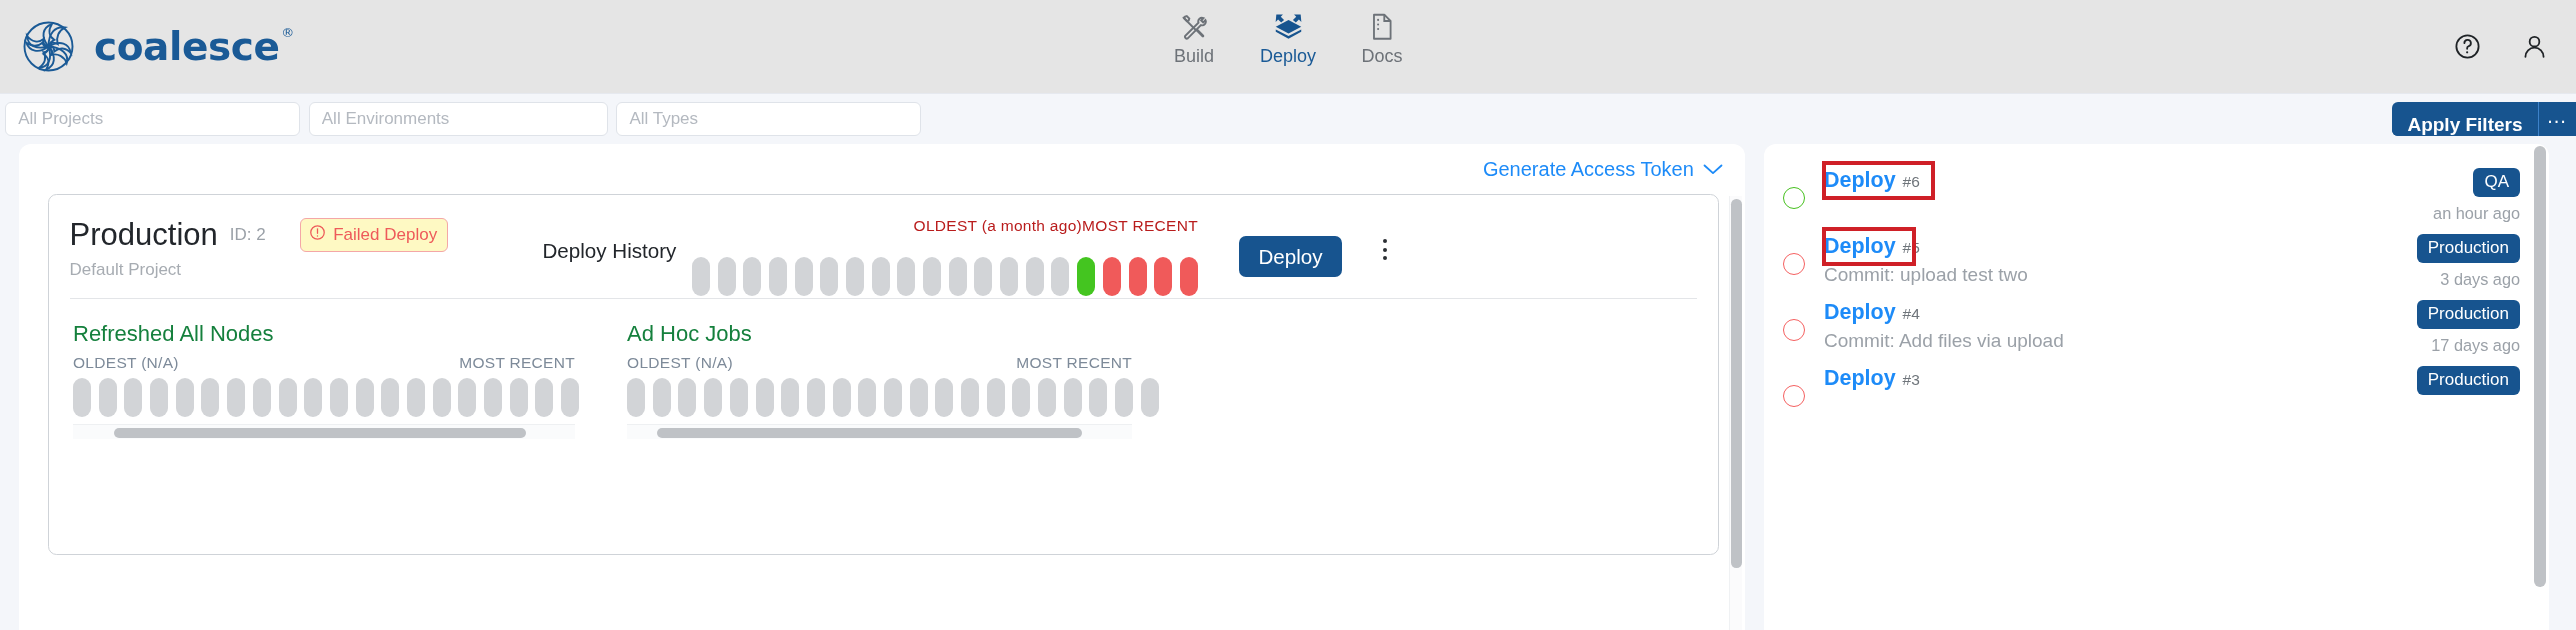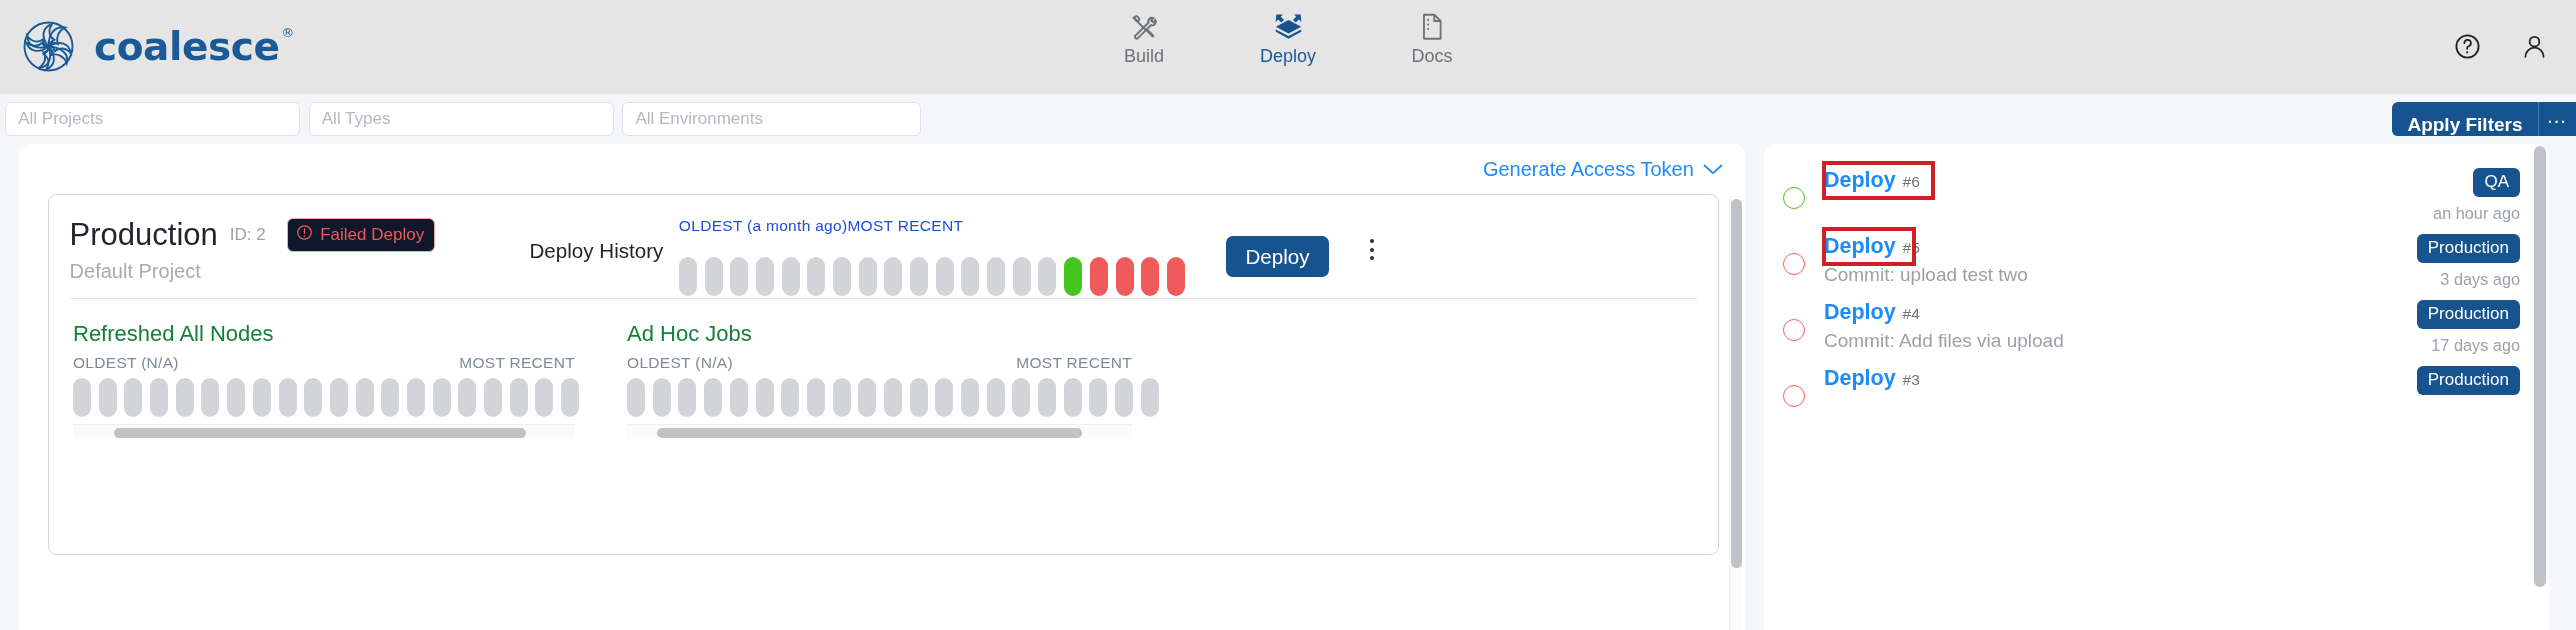--- a/index.html
+++ b/index.html
@@ -41,21 +41,20 @@
     top: -8.6px;
     left: 1.7px;
     font-weight: 400;
   }
 
   .nav {
     position: absolute;
     left: 50%;
     transform: translateX(-50%);
     display: flex;
-    gap: 50px;
     align-items: flex-end;
     top: 12px;
   }
   .nav-item {
     display: flex; flex-direction: column; align-items: center;
     gap: 5.2px; cursor: pointer;
     width: 94px;
   }
   .nav-item .nav-icon { height: 29px; display: flex; align-items: center; justify-content: center; }
   .nav-item .nav-label {
@@ -173,48 +172,48 @@
     align-items: flex-start;
     padding: 22px 20.6px 0 20.6px;
     height: 93px;
   }
   .env-title-block { flex: 0 0 auto; }
   .env-title-line { display: flex; align-items: center; gap: 12px; }
   .env-name { font-size: 31px; color: #22262b; font-weight: 400; }
   .env-id { font-size: 17px; color: #9ba1a8; }
   .badge-failed {
     border: 0.9px solid #f4a7a7;
-    background: #0f172a;
+    background: #fef9c3;
     color: #ee5a5a;
     border-radius: 6px;
     font-size: 17px;
     padding: 4.3px 10.3px 5.2px 8.6px;
     display: flex; align-items: center; gap: 6.9px;
-    margin-left: 9px;
-  }
-  .env-sub { font-size: 20px; color: #a7acb2; margin-top: 6.9px; }
+    margin-left: 22px;
+  }
+  .env-sub { font-size: 17px; color: #a7acb2; margin-top: 6.9px; }
 
   .history-block {
     margin-left: 94px;
     display: flex;
     align-items: flex-start;
     gap: 15.5px;
     flex: 1;
   }
   .history-label {
     font-size: 20.6px; color: #22262b;
     margin-top: 22px;
     white-space: nowrap;
   }
   .history-chart { position: relative; }
   .history-ends {
     display: flex;
-    justify-content: flex-start;
+    justify-content: flex-end;
     font-size: 15.5px;
-    color: #1d4ed8;
+    color: #b91c1c;
     letter-spacing: 0.3px;
     margin-bottom: 22px;
   }
   .bars { display: flex; gap: 7.7px; }
   .bar { width: 18px; height: 39px; border-radius: 9.4px; background: #d2d4d7; }
   .bar.green { background: #44c520; }
   .bar.red { background: #f05a5a; }
 
   .deploy-btn {
     background: #17548f;
@@ -420,22 +419,22 @@
       <svg width="29" height="29" viewBox="0 0 24 24" fill="none" stroke="#1f2326" stroke-width="1.5">
         <circle cx="12" cy="8" r="4"></circle>
         <path d="M4.5 20.5a7.5 7.5 0 0 1 15 0" stroke-linecap="round"></path>
       </svg>
     </span>
   </div>
 </div>
 
 <div class="filterbar">
   <input class="filter-input" id="f-projects" placeholder="All Projects" style="">
+  <input class="filter-input" id="f-envs" placeholder="All Environments" style="">
   <input class="filter-input" id="f-types" placeholder="All Types" style="">
-  <input class="filter-input" id="f-envs" placeholder="All Environments" style="">
   <div class="apply-wrap">
     <div class="apply-btn">Apply Filters</div>
     <div class="apply-more">…</div>
   </div>
 </div>
 
 <div class="content">
 
   <div class="panel-left">
     <div class="token-row">

